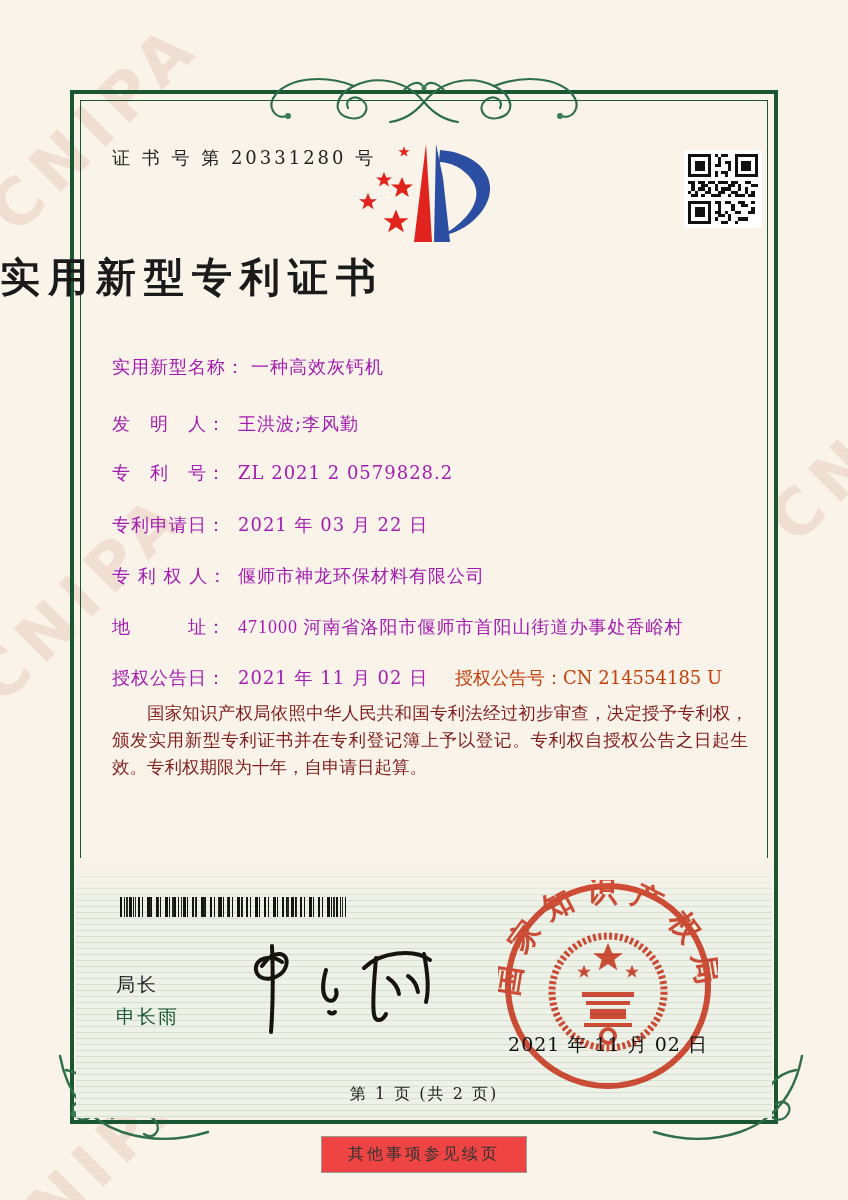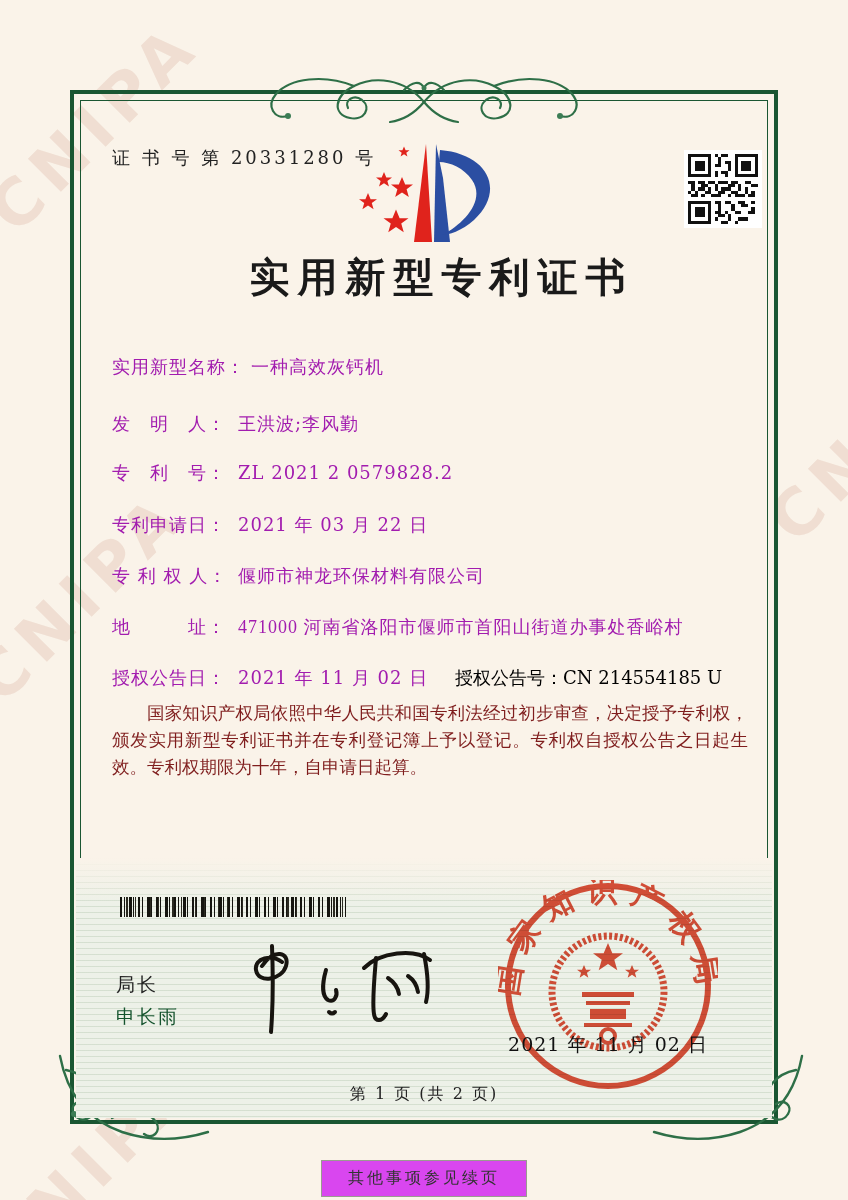--- a/index.html
+++ b/index.html
@@ -29,28 +29,28 @@
   .ornament-bl { position:absolute; left:52px; top:1048px; }
   .ornament-br { position:absolute; left:650px; top:1048px; transform:scaleX(-1); }
   
   .cert-no {
     position:absolute; left:112px; top:146px; font-size:18px; color:#222;
     letter-spacing:3px;
   }
   .logo { position:absolute; left:340px; top:138px; }
   .qr { position:absolute; left:684px; top:150px; width:78px; height:78px; background:#fff; padding:4px; }
   .title {
-    position:absolute; left:0; top:250px; width:100%; text-align:center;
-    font-size:40px; font-weight:bold; letter-spacing:8px; color:#1a1a1a;padding-left:35px;
+    position:absolute; left:0; top:250px; width:100%; text-align:left;
+    font-size:40px; font-weight:bold; letter-spacing:8px; color:#1a1a1a;
   }
   
   .field { position:absolute; left:112px; font-size:18px; color:#a21caf; white-space:nowrap; }
   .field .lab { display:inline-block; min-width:120px; letter-spacing:1px; }
   .field .val { margin-left:6px; letter-spacing:1px; }
-  .grant-no-pair { position:absolute; left:455px; font-size:18px; color:#000000; white-space:nowrap; }
+  .grant-no-pair { position:absolute; left:455px; font-size:18px; color:#c2410c; white-space:nowrap; }
   
   .body-text {
     position:absolute; left:112px; top:700px; width:636px;
     font-size:17.5px; line-height:27px; color:#7f1d1d; text-align:justify;
   }
   .body-text p { text-indent:2em; }
   
   .wave-band {
     position:absolute; left:76px; top:858px; width:696px; height:260px;
     background:#edf1e8;
@@ -81,22 +81,22 @@
     position:absolute; left:498px; top:1032px; width:220px; text-align:center;
     font-size:19px; color:#111; letter-spacing:1px; white-space:nowrap;
   }
   
   .page-indicator {
     position:absolute; left:0; top:1084px; width:848px; text-align:center;
     font-size:16px; color:#222; letter-spacing:2px;
   }
   .continuation {
     position:absolute; left:50%; top:1136px; transform:translateX(-50%);
-    border:1px solid #9a9a90; background:#d946ef;
-    padding:7px 26px; font-size:16px; color:#333; letter-spacing:3px; white-space:nowrap;margin-top:24px;
+    border:1px solid #9a9a90; background:#ef4444;
+    padding:7px 26px; font-size:16px; color:#333; letter-spacing:3px; white-space:nowrap;
   }
 </style>
 </head>
 <body>
 
 <div class="page">
 
   <div class="wm" style="left:-38px; top:90px;">CNIPA</div>
   <div class="wm" style="left:742px; top:400px;">CNIPA</div>
   <div class="wm" style="left:-52px; top:560px;">CNIPA</div>

